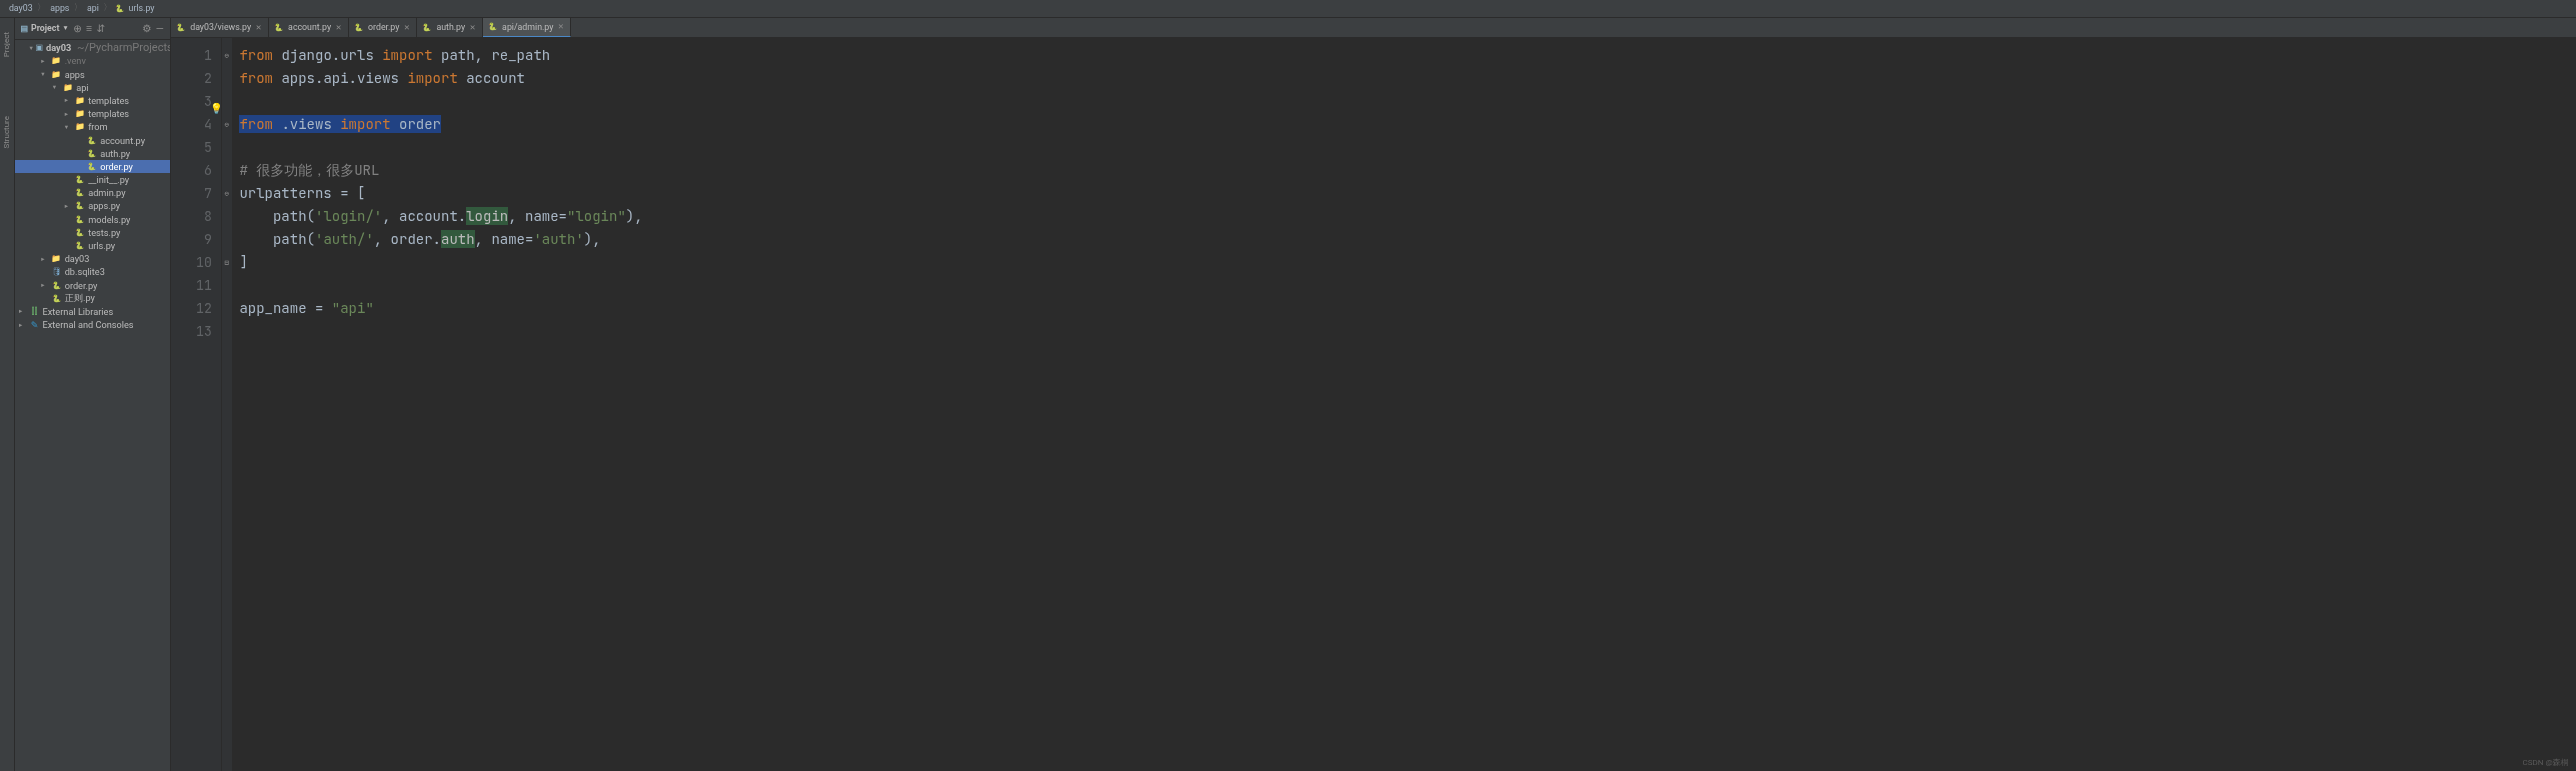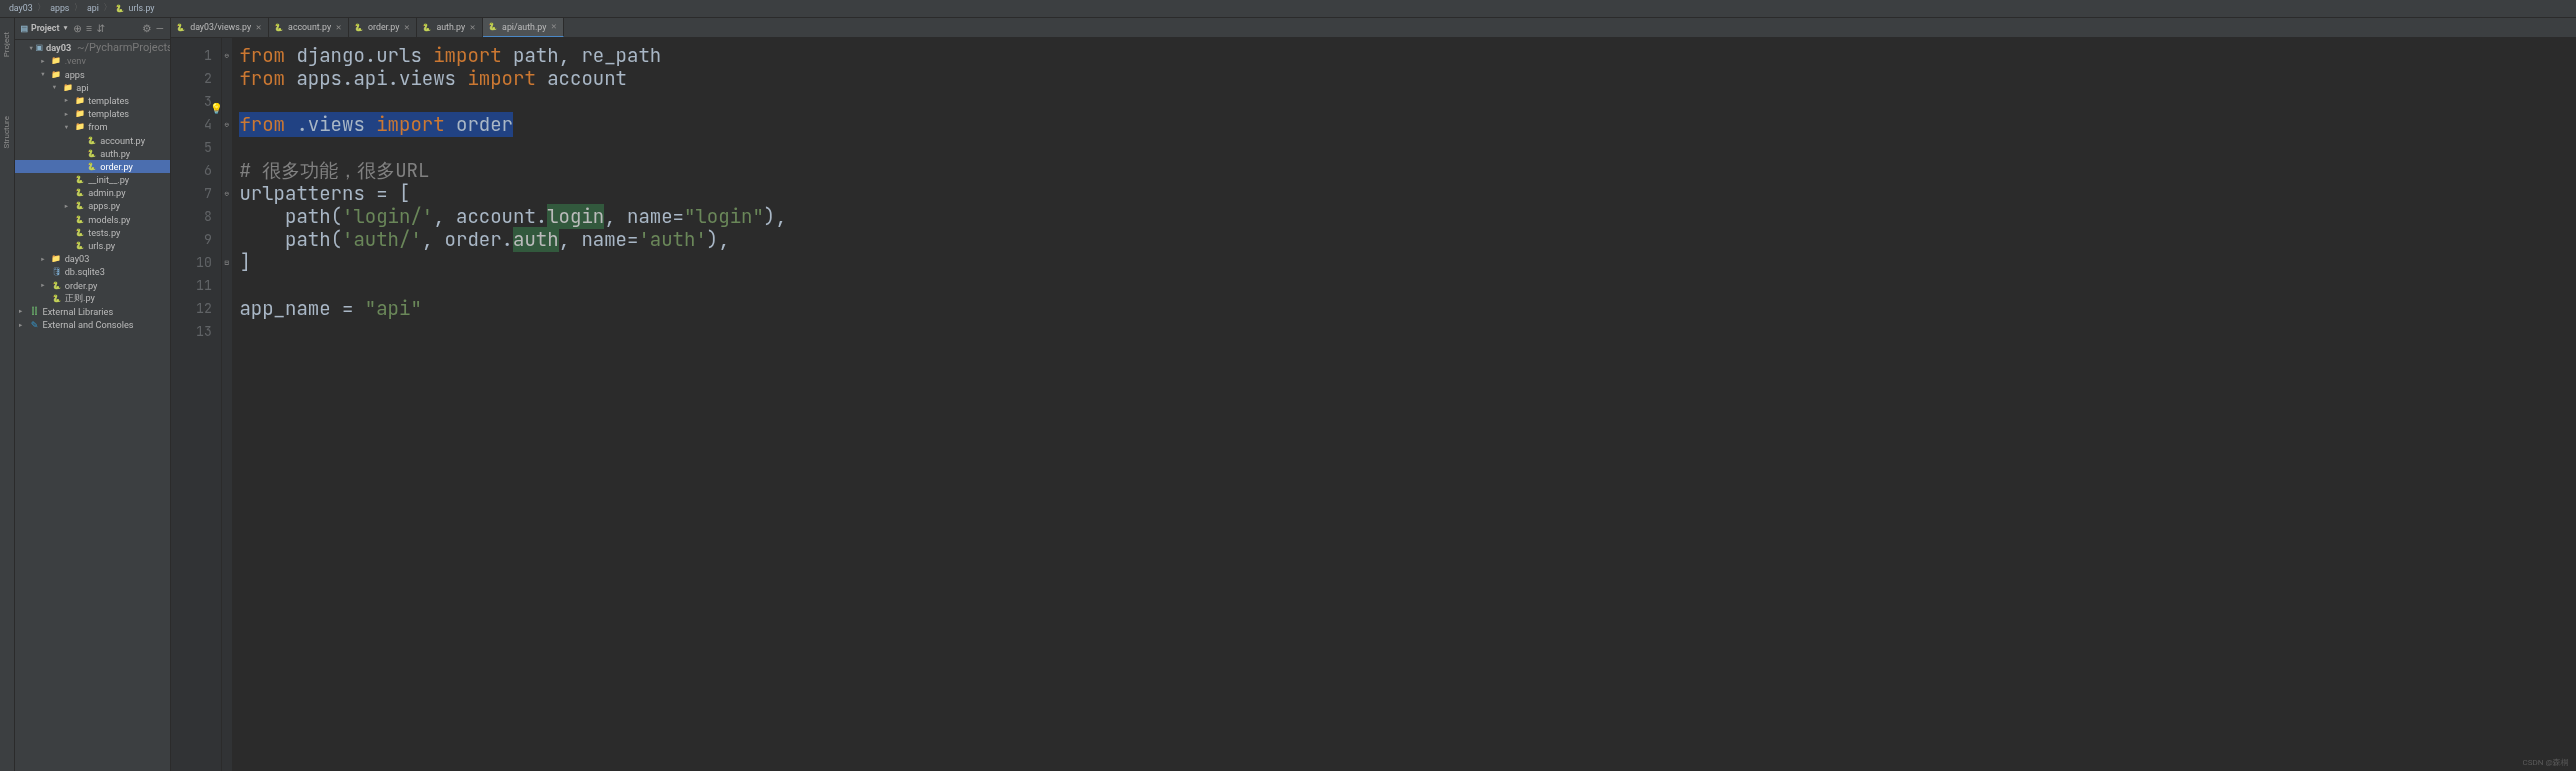--- a/index.html
+++ b/index.html
@@ -104,21 +104,21 @@
   color: #606366;
 }
 .fold-col .fold { font-size: 7.4px; color: #8c8c8c; }
 .bulb {
   position: absolute; right: -2.9px; top: calc(5.9px + 23px*2 + 7.4px);
   color: #f0a732; font-size: 10.3px;
 }
 .code {
   flex: 1; padding: 5.9px 0 0 7.4px;
   font-family: "JetBrains Mono", Menlo, Consolas, monospace;
-  font-size: 19px; line-height: 23px; white-space: pre;
+  font-size: 14px; line-height: 23px; white-space: pre;
 }
 .kw { color: #cc7832; }
 .op { color: #a9b7c6; }
 .name { color: #a9b7c6; }
 .str { color: #6a8759; }
 .cmt { color: #808080; }
 .sel { background: #214283; }
 .hl { background: #32593d; }
 
 .watermark {
@@ -303,21 +303,21 @@
             <span>order.py</span>
             <span class="close">✕</span>
           </div>
           <div class="editor-tab">
             <span class="ico-py">🐍</span>
             <span>auth.py</span>
             <span class="close">✕</span>
           </div>
           <div class="editor-tab active">
             <span class="ico-py">🐍</span>
-            <span>api/auth.py</span>
+            <span>api/admin.py</span>
             <span class="close">✕</span>
           </div>
         </div>
 
       <div class="editor-body" style="position:relative">
         <div class="gutter" id="gutter">
           <span class="bulb">💡</span>
         <div>1</div>
             <div>2</div>
             <div>3</div>

